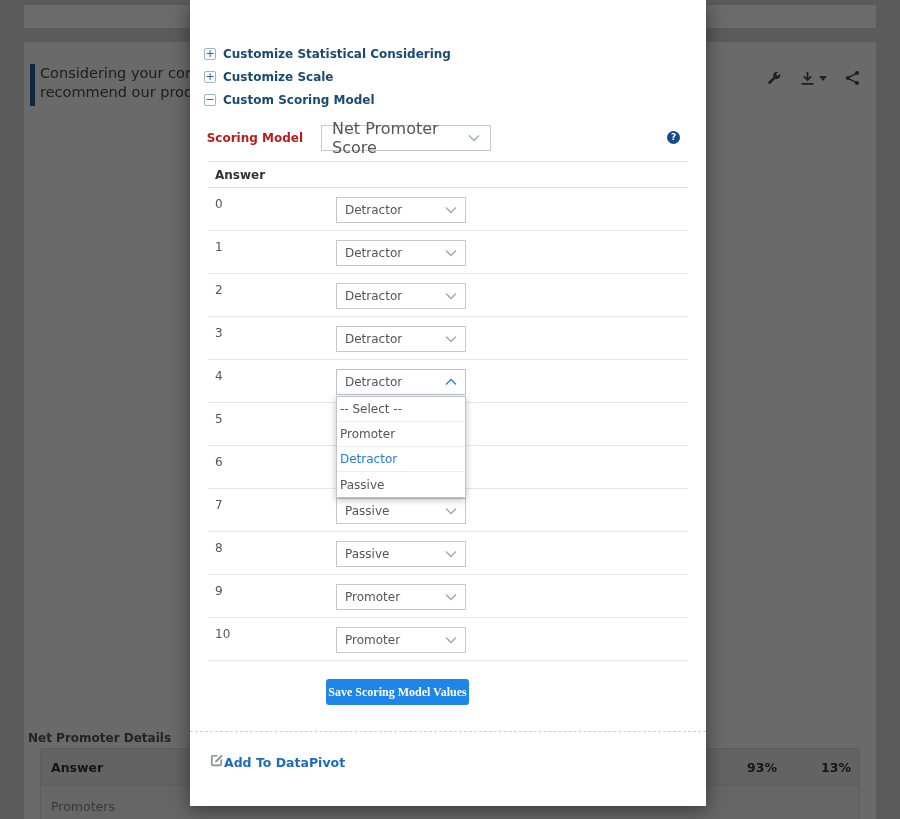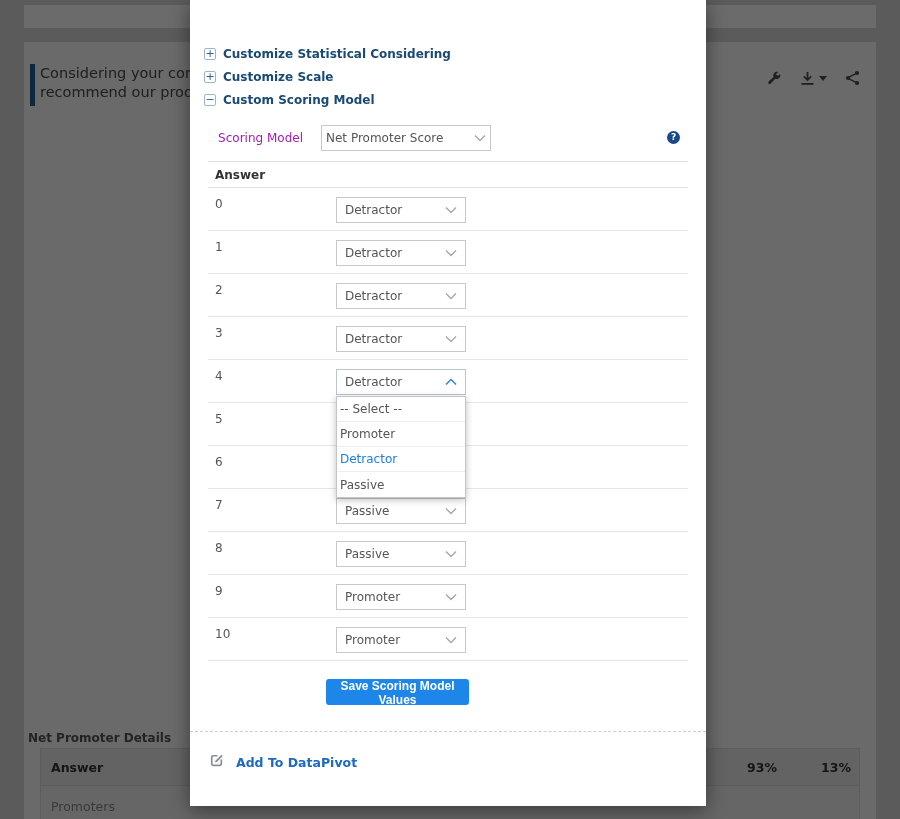--- a/index.html
+++ b/index.html
@@ -29,39 +29,39 @@
 
   
   #modal { position:absolute; left:190px; top:0; width:516px; height:806px; background:#ffffff; box-shadow:0 4px 18px rgba(0,0,0,0.45); }
   .m-header { position:absolute; left:0; top:0; width:100%; height:38px; background:#f2f2f2; border-bottom:1px solid #e7e7e7; display:flex; align-items:center; justify-content:center; font-size:15px; font-weight:700; color:#333; }
 
   .m-section { position:absolute; left:14px; display:flex; align-items:center; gap:7px; cursor:pointer; }
   .m-section .exp { width:12px; height:12px; border:1px solid #9db4cd; border-radius:2px; color:#2a6496; font-size:11px; line-height:10px; text-align:center; font-weight:400; }
   .m-section .sec-label { font-size:12px; font-weight:700; color:#1a4a73; }
   #sec-0 { top:47px; } #sec-1 { top:70px; } #sec-2 { top:93px; }
 
-  .sm-label { position:absolute; left:14px; top:131px; width:99px; text-align:right; font-size:12px; font-weight:400; color:#a21caf; }
-  .sm-select { position:absolute; left:131px; top:125px; width:170px; height:26px; border:1px solid #c8c8c8; background:#fff; display:flex; align-items:center; padding:0 4px; font-size:12px; color:#555; cursor:pointer; }
+  .sm-label { position:absolute; left:14px; top:131px; width:99px; text-align:right; font-size:12px; font-weight:700; color:#b91c1c; }
+  .sm-select { position:absolute; left:131px; top:125px; width:170px; height:26px; border:1px solid #c8c8c8; background:#fff; display:flex; align-items:center; padding:0 10px; font-size:16px; color:#555; cursor:pointer; }
   .sm-select .sel-val { flex:1; }
   .help-icon { position:absolute; left:477px; top:131px; width:13px; height:13px; border-radius:50%; background:#17498a; color:#fff; font-size:9px; font-weight:700; text-align:center; line-height:13px; cursor:pointer; }
 
   .atable { position:absolute; left:18px; top:161px; width:480px; }
   .a-head { height:27px; border-top:1px solid #e0e0e0; border-bottom:1px solid #e0e0e0; display:flex; align-items:center; padding-left:7px; font-size:12px; font-weight:700; color:#333; }
   .arow { position:relative; height:43px; border-bottom:1px solid #e6e6e6; }
   .arow-label { position:absolute; left:7px; top:9px; font-size:12px; color:#555; }
   .aselect { position:absolute; left:128px; top:9px; width:130px; height:26px; border:1px solid #c8c8c8; background:#fff; display:flex; align-items:center; padding:0 8px; font-size:12px; color:#555; cursor:pointer; }
   .aselect .sel-val { flex:1; }
   .dropdown { position:absolute; left:128px; top:36px; width:130px; background:#fff; border:1px solid #c4c4c4; box-shadow:0 2px 7px rgba(0,0,0,0.25); z-index:30; }
   .opt { height:25px; display:flex; align-items:center; padding-left:3px; font-size:12px; color:#555; border-bottom:1px solid #efefef; cursor:pointer; }
   .opt:last-child { border-bottom:none; }
   .opt.hl { color:#1e7ee2; }
 
-  .save-btn { position:absolute; left:136px; top:679px; width:143px; height:26px; background:#1d86e8; border:none; border-radius:3px; color:#fff; font-size:12px; font-weight:700; font-family:Liberation Sans, sans-serif; cursor:pointer; }
+  .save-btn { position:absolute; left:136px; top:679px; width:143px; height:26px; background:#1d86e8; border:none; border-radius:3px; color:#fff; font-size:12px; font-weight:700; font-family:Liberation Serif, serif; cursor:pointer; }
   .m-dash { position:absolute; left:0; top:731px; width:100%; border-top:1px dashed #cfcfcf; }
-  .footer-link { position:absolute; left:19px; top:753px; display:flex; align-items:center; gap:12px; cursor:pointer; }
+  .footer-link { position:absolute; left:19px; top:753px; display:flex; align-items:center; gap:0; cursor:pointer; }
   .footer-link .link-txt { font-size:12.5px; font-weight:700; color:#1d6ac2; }
 
   .chev svg { display:block; }
 </style>
 </head>
 <body>
 
 <div id="stage">
 
   <div class="bg-topbar"></div>

